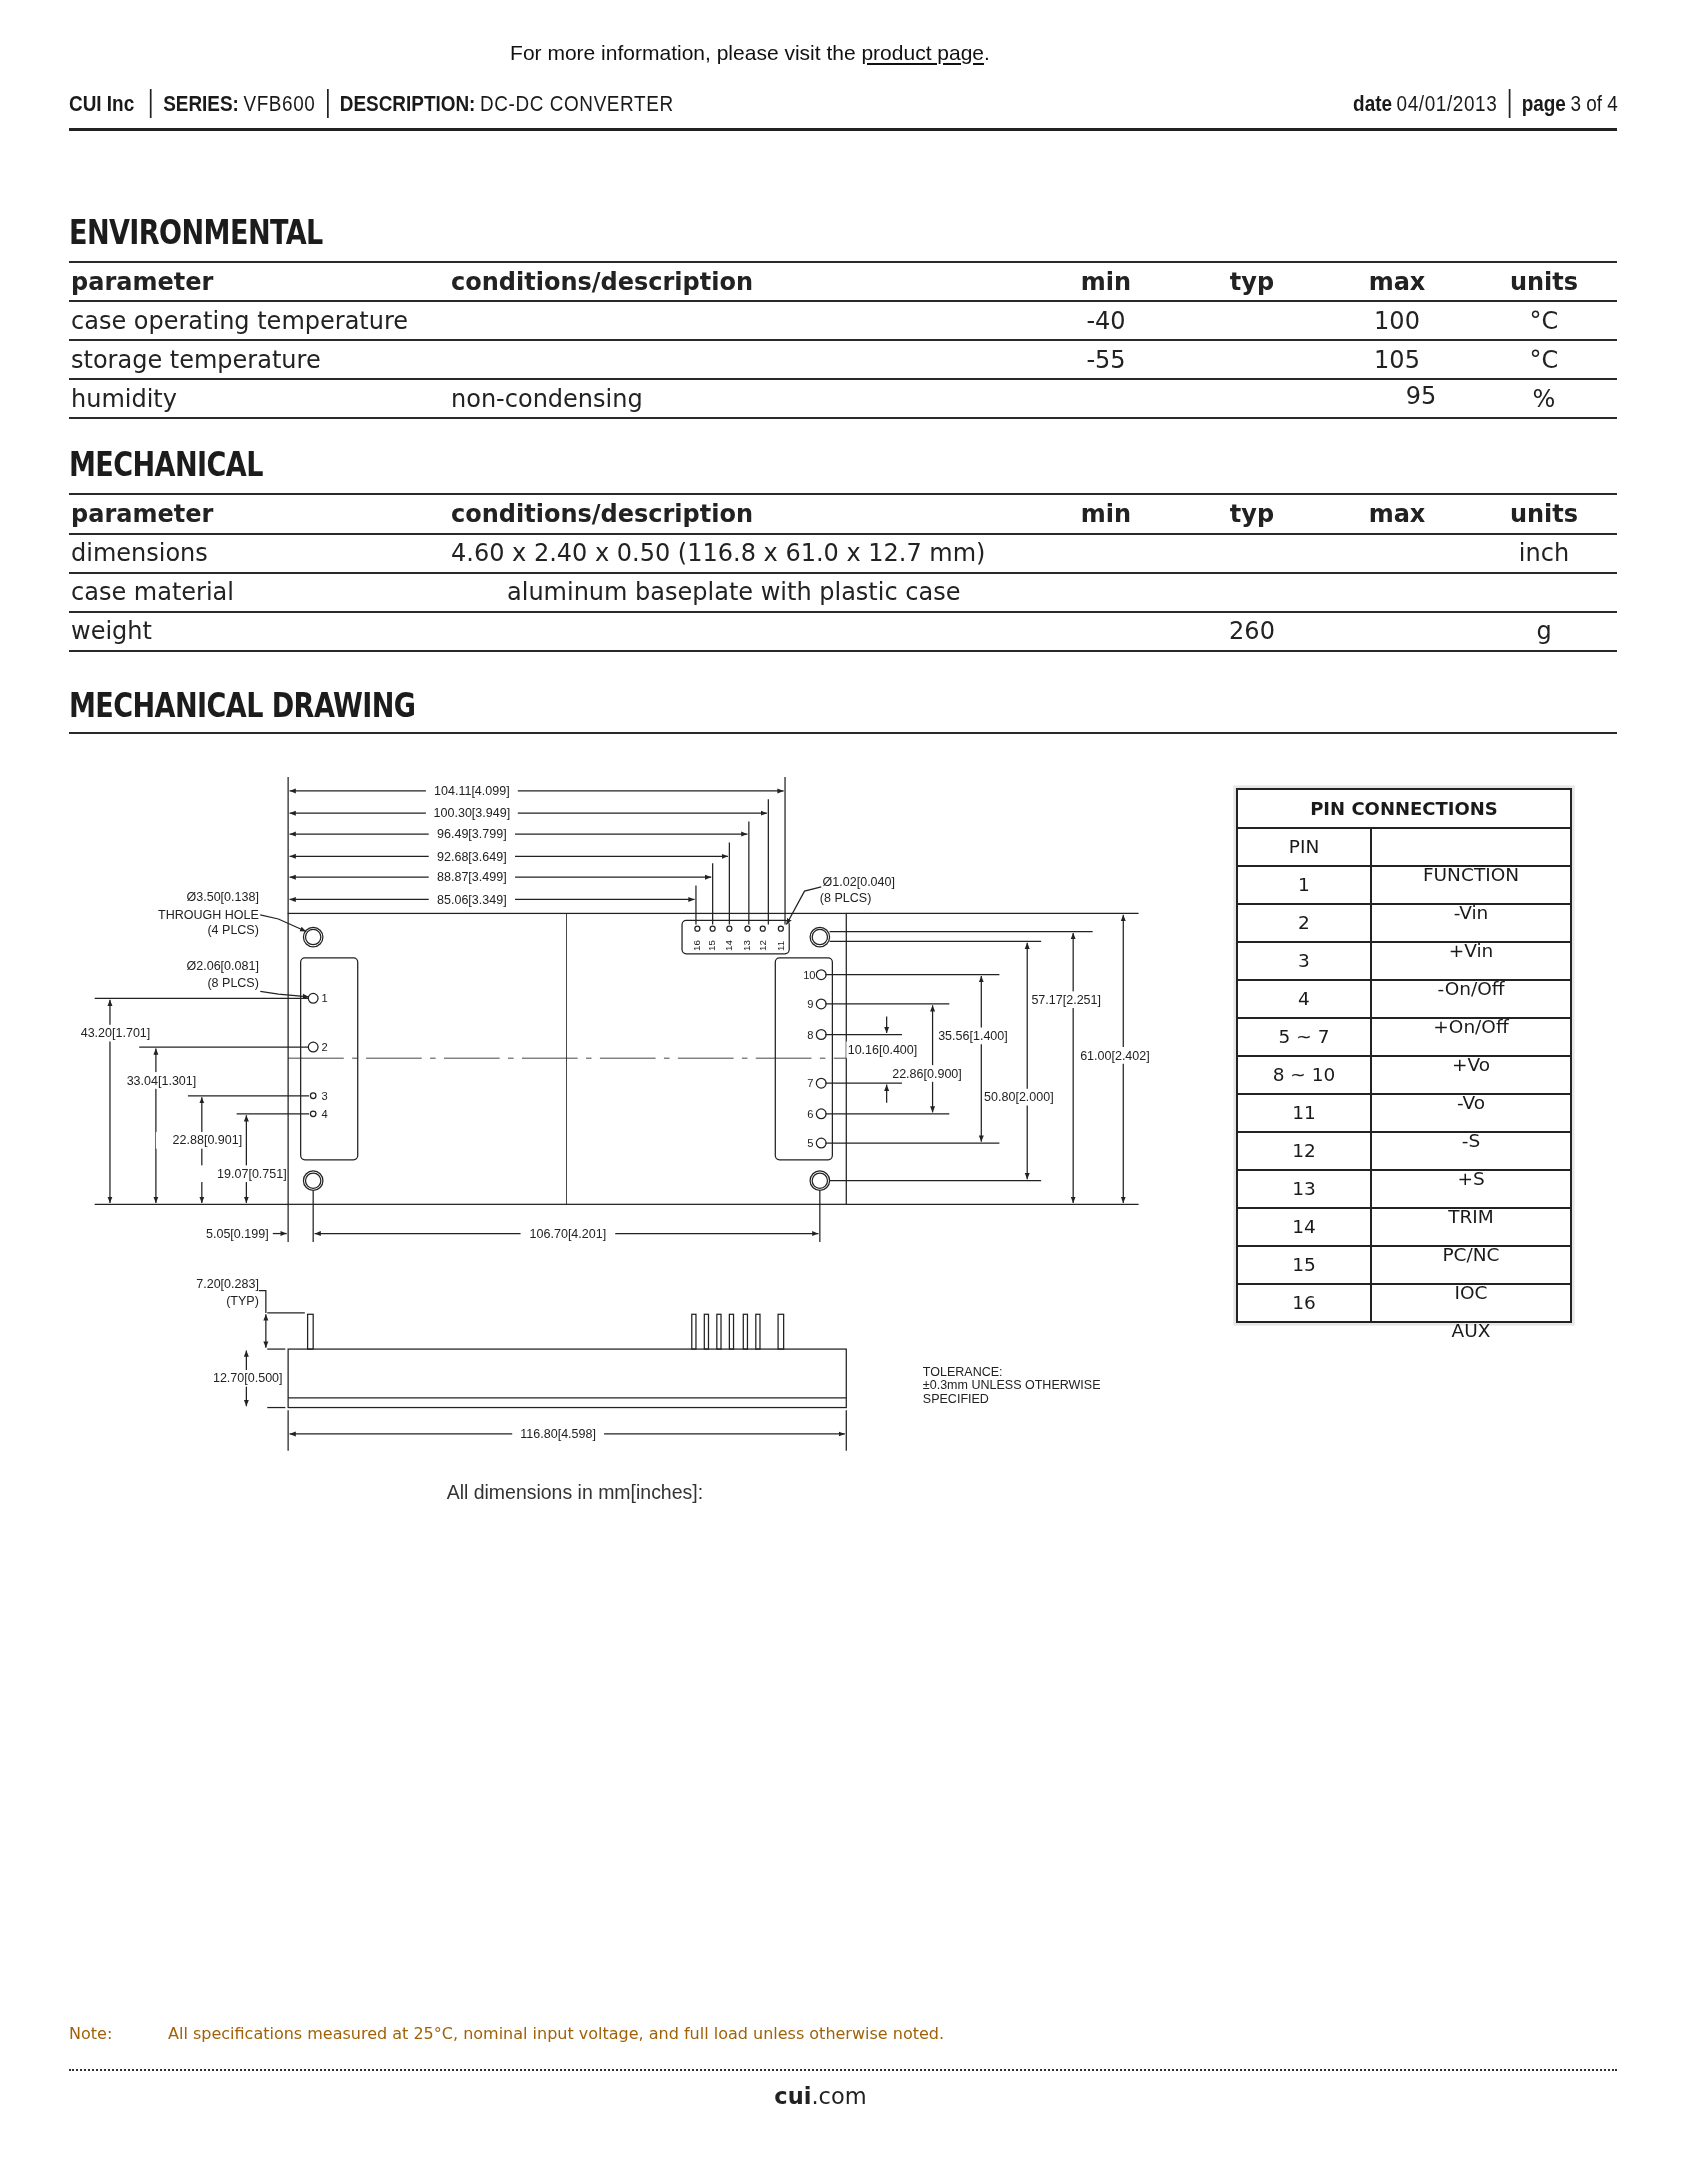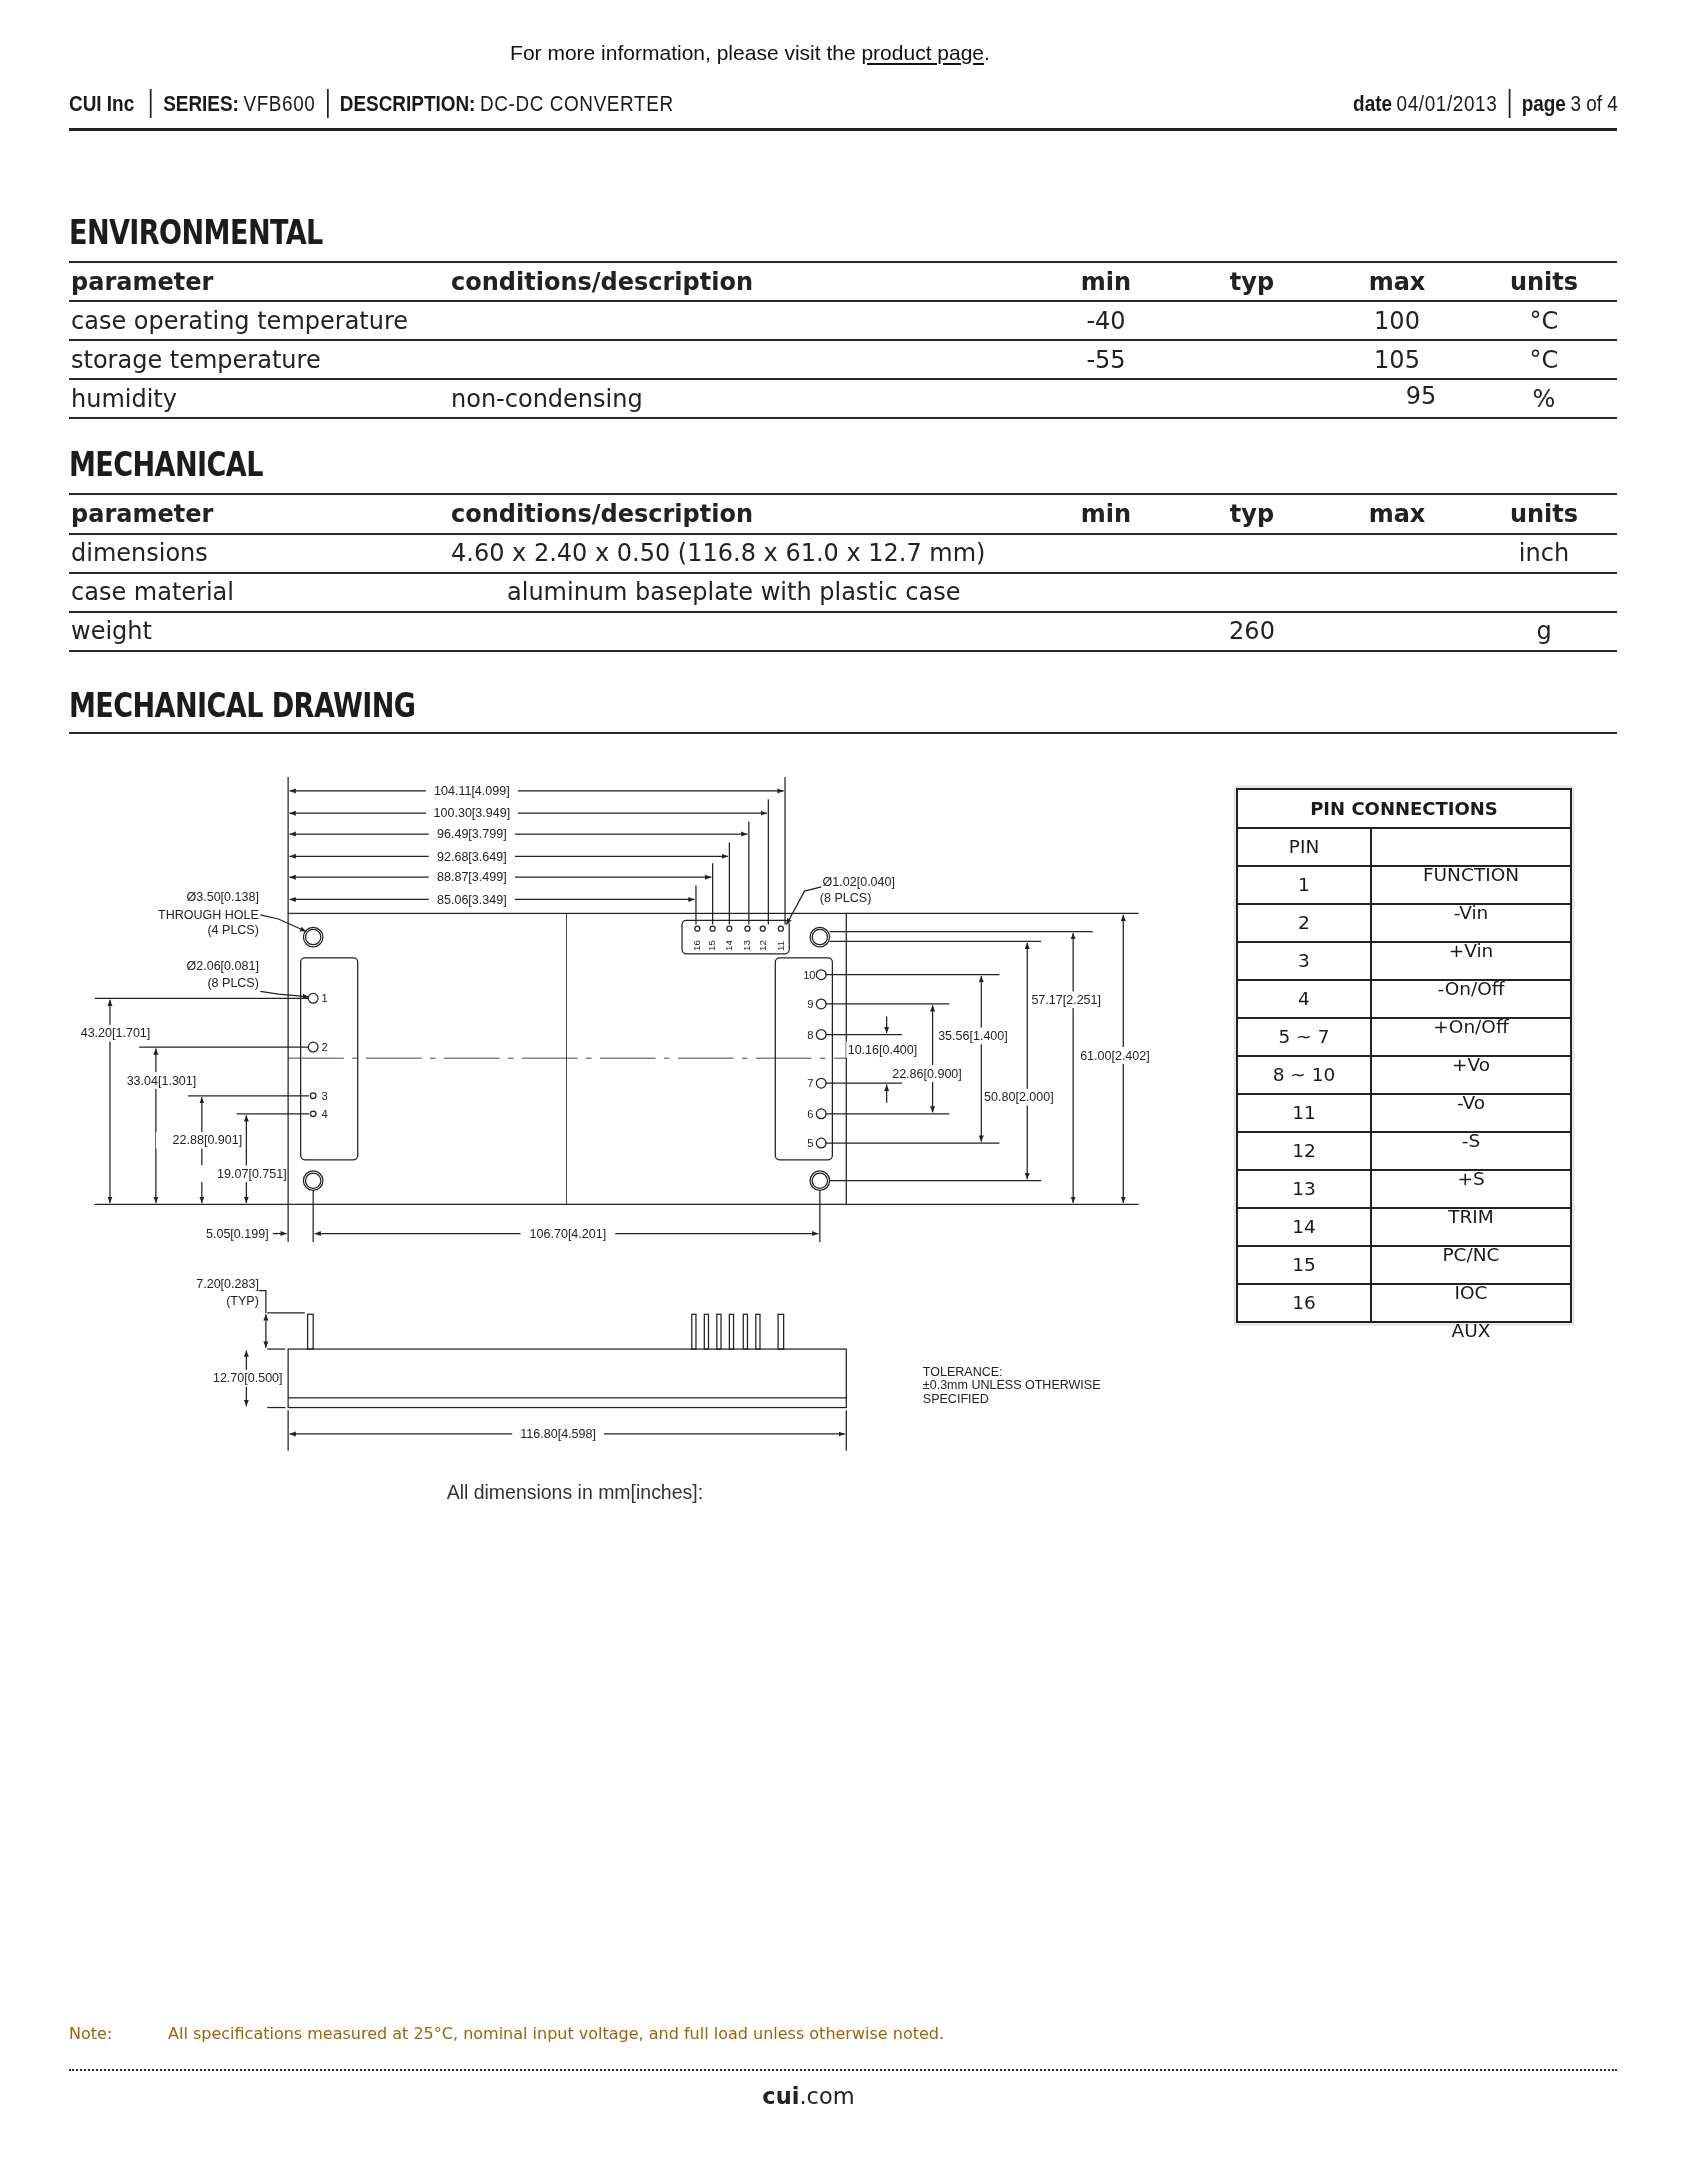--- a/index.html
+++ b/index.html
@@ -14,21 +14,21 @@
   .hdr .spacer { flex:1; }
   .rule-thick { left:69px; width:1548px; height:2.6px; background:#222; }
   .h1 { left:69px; font-family:"DejaVu Sans", sans-serif; font-weight:bold; font-size:33px; letter-spacing:-0.7px; transform:scaleX(0.82); transform-origin:left top; color:#1c1c1c; }
   .line { left:69px; width:1548px; height:2px; background:#2a2a2a; }
   .cell { font-family:"DejaVu Sans", sans-serif; font-size:24px; color:#222; white-space:nowrap; }
   .cell.b { font-weight:bold; }
   .cell.c { transform:translateX(-50%); }
   .note { left:69px; top:2024px; font-size:16px; color:#a16207; font-family:"DejaVu Sans", sans-serif; }
   .note span.t { position:absolute; left:99px; white-space:nowrap; }
   .dotted { left:69px; width:1548px; top:2069px; height:0; border-top:2.6px dotted #333; }
-  .site { left:4px; width:1609px; top:2083px; text-align:center; font-size:22.5px; color:#222; }
+  .site { left:16px; width:1609px; top:2083px; text-align:center; font-size:22.5px; color:#222; }
   .site b { font-weight:bold; }
   .pintable { left:1236px; top:788px; width:332px; border:2px solid #222; box-shadow:0 0 0 2.6px #e6e6e6; }
   .pintable .ttl { height:37px; border-bottom:2px solid #222; text-align:center; line-height:37px; font-weight:bold; font-size:18px; font-family:"DejaVu Sans", sans-serif; }
   .pintable .row { display:flex; height:36px; border-bottom:2px solid #222; }
   .pintable .row:last-child { border-bottom:none; }
   .pintable .c1 { width:132px; border-right:2px solid #222; text-align:center; line-height:36px; font-size:18.5px; }
   .pintable .c2 { flex:1; text-align:center; line-height:36px; font-size:18.5px;margin-top:28px; }
   svg text { font-family:"Liberation Sans", sans-serif; }
 </style>
 </head>

